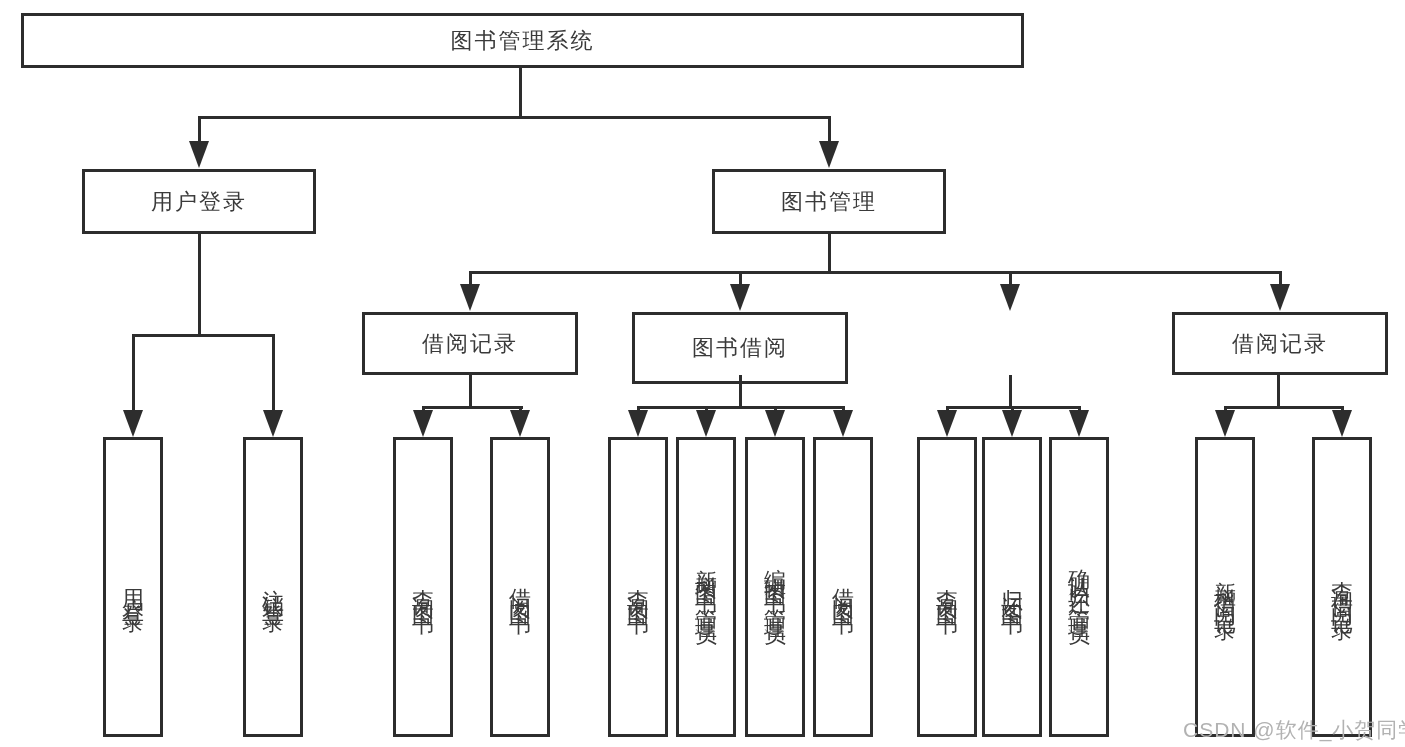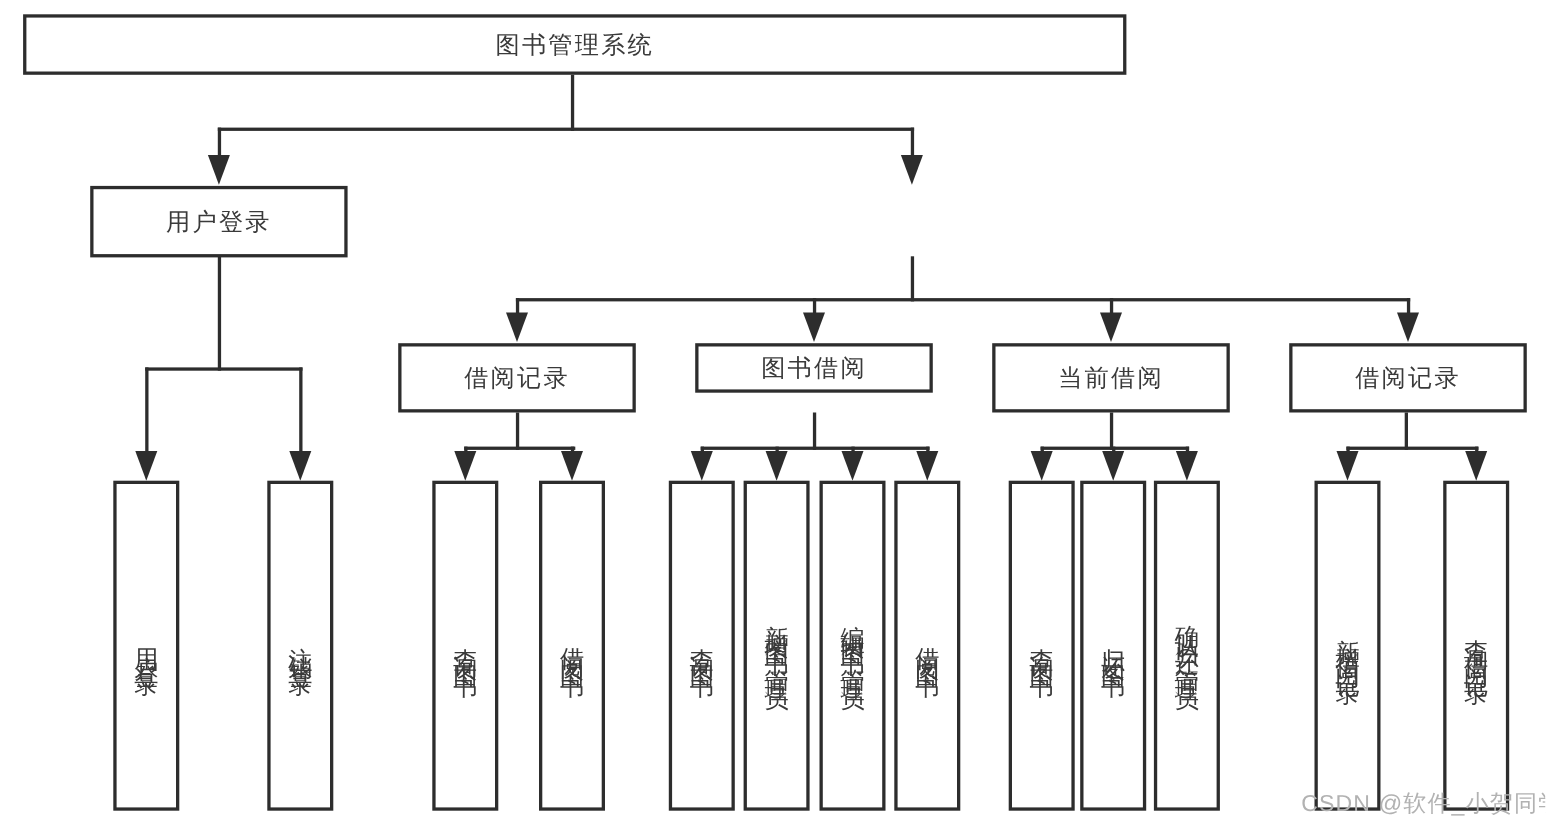--- a/index.html
+++ b/index.html
@@ -74,40 +74,40 @@
   <div class="vline" style="left:519px; top:68px; height:51px;"></div>
   <div class="hline" style="left:198px; top:116px; width:633px;"></div>
   <div class="vline" style="left:198px; top:116px; height:27px;"></div>
   <div class="arrow" style="left:189px; top:141px;"></div>
   <div class="vline" style="left:828px; top:116px; height:27px;"></div>
   <div class="arrow" style="left:819px; top:141px;"></div>
 
   <div class="box hbox" style="left:82px; top:169px; width:234px; height:65px;">
     <span>用户登录</span>
   </div>
+  <div class="box hbox" style="left:712px; top:169px; width:234px; height:65px;">
+    <span>图书管理</span>
+  </div>
 
   <div class="vline" style="left:828px; top:233px; height:41px;"></div>
   <div class="hline" style="left:469px; top:271px; width:813px;"></div>
   <div class="vline" style="left:469px; top:271px; height:14px;"></div>
   <div class="arrow" style="left:460px; top:284px;"></div>
   <div class="vline" style="left:739px; top:271px; height:14px;"></div>
   <div class="arrow" style="left:730px; top:284px;"></div>
   <div class="vline" style="left:1009px; top:271px; height:14px;"></div>
   <div class="arrow" style="left:1000px; top:284px;"></div>
   <div class="vline" style="left:1279px; top:271px; height:14px;"></div>
   <div class="arrow" style="left:1270px; top:284px;"></div>
 
   <div class="box hbox" style="left:362px; top:312px; width:216px; height:63px;">
     <span>借阅记录</span>
   </div>
-  <div class="box hbox" style="left:632px; top:312px; width:216px; height:45px;">
+  <div class="box hbox" style="left:632px; top:312px; width:216px; height:72px;">
     <span>图书借阅</span>
-  </div>
-  <div class="box hbox" style="left:902px; top:312px; width:216px; height:63px;">
-    <span>当前借阅</span>
   </div>
   <div class="box hbox" style="left:1172px; top:312px; width:216px; height:63px;">
     <span>借阅记录</span>
   </div>
 
   <div class="vline" style="left:198px; top:233px; height:104px;"></div>
   <div class="hline" style="left:132px; top:334px; width:143px;"></div>
   <div class="vline" style="left:132px; top:334px; height:78px;"></div>
   <div class="arrow" style="left:123px; top:410px;"></div>
   <div class="vline" style="left:272px; top:334px; height:78px;"></div>

